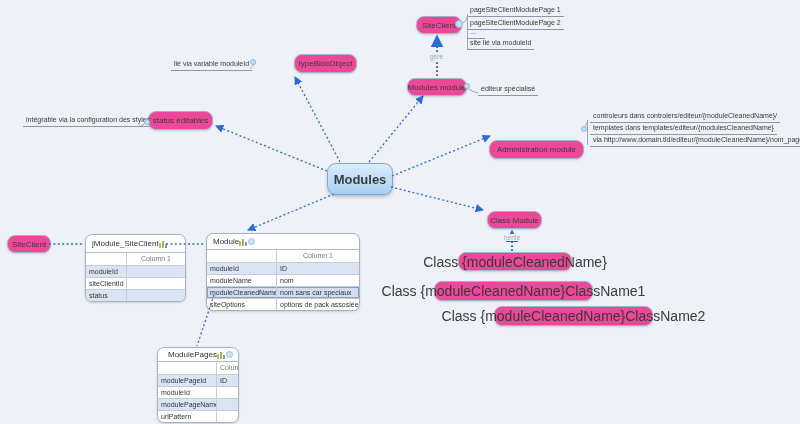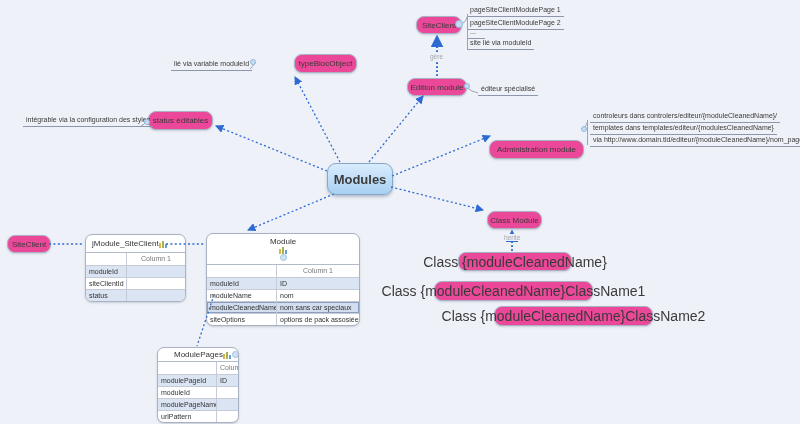--- a/index.html
+++ b/index.html
@@ -77,21 +77,21 @@
 
   <div class="node" style="left:416px;top:16px;width:44px;height:16px;">
     <span>SiteClient</span>
   </div>
   <div class="leaf" style="left:467px;top:5px;">pageSiteClientModulePage 1</div>
   <div class="leaf" style="left:467px;top:18px;">pageSiteClientModulePage 2</div>
   <div class="leaf" style="left:467px;top:27px;width:12px;">...</div>
   <div class="leaf" style="left:467px;top:38px;">site lié via moduleId</div>
 
   <div class="node" style="left:407px;top:78px;width:58px;height:16px;">
-    <span>Edition module</span>
+    <span>Modules module</span>
   </div>
   <div class="leaf" style="left:478px;top:84px;">éditeur spécialisé</div>
 
   <div class="node" style="left:148px;top:111px;width:63px;height:17px;">
     <span>status éditables</span>
   </div>
   <div class="leaf" style="left:23px;top:115px;">intégrable via la configuration des styles</div>
 
   <div class="node" style="left:489px;top:120px;width:93px;height:17px;margin-top:20px;">
     <span>Administration module</span>
@@ -142,21 +142,21 @@
         <div class="cv"></div>
       </div>
       <div class="row blue">
         <div class="cl">status</div>
         <div class="cv"></div>
       </div>
     </div>
   </div>
 
   <div class="tbl t-mo" style="left:206px;top:233px;width:152px;">
-    <div class="tbl-title" style="padding:3px 6px;flex-direction:column;">
+    <div class="tbl-title" style="padding:3px 6px;">
       <span class="ttl">Module</span>
       <span class="icon-chart">
         <svg width="9" height="8">
             <rect x="0" y="3" width="2" height="5" fill="#dfb24f"></rect>
             <rect x="3" y="1" width="2" height="7" fill="#9bb558"></rect>
             <rect x="6" y="4" width="2" height="4" fill="#6f9fd0"></rect>
           </svg>
       </span>
       <span class="icon-dot"></span>
     </div>
@@ -178,21 +178,21 @@
         <div class="cv">nom sans car speciaux</div>
       </div>
       <div class="row">
         <div class="cl">siteOptions</div>
         <div class="cv">options de pack assosiée</div>
       </div>
     </div>
   </div>
 
   <div class="tbl t-mp" style="left:157px;top:347px;width:80px;">
-    <div class="tbl-title" style="padding:2px 16px;">
+    <div class="tbl-title" style="padding:2px 10px;">
       <span class="ttl">ModulePages</span>
       <span class="icon-chart">
         <svg width="9" height="8">
             <rect x="0" y="3" width="2" height="5" fill="#dfb24f"></rect>
             <rect x="3" y="1" width="2" height="7" fill="#9bb558"></rect>
             <rect x="6" y="4" width="2" height="4" fill="#6f9fd0"></rect>
           </svg>
       </span>
       <span class="icon-dot"></span>
     </div>

